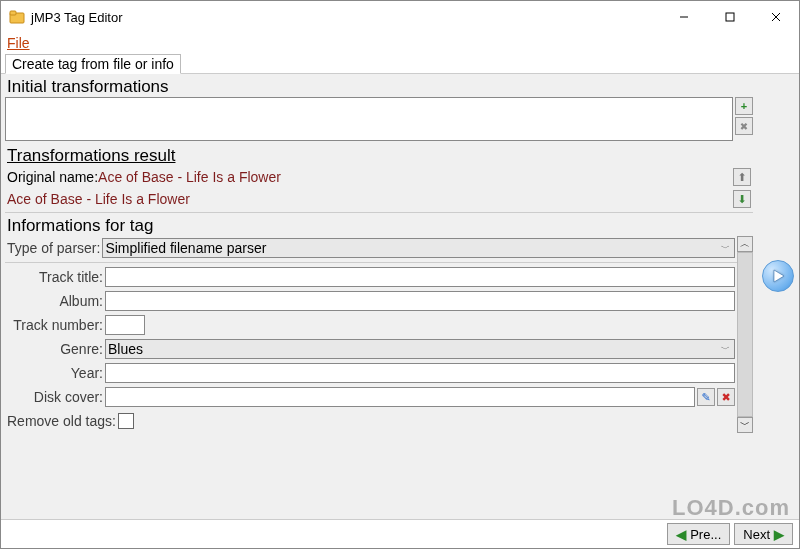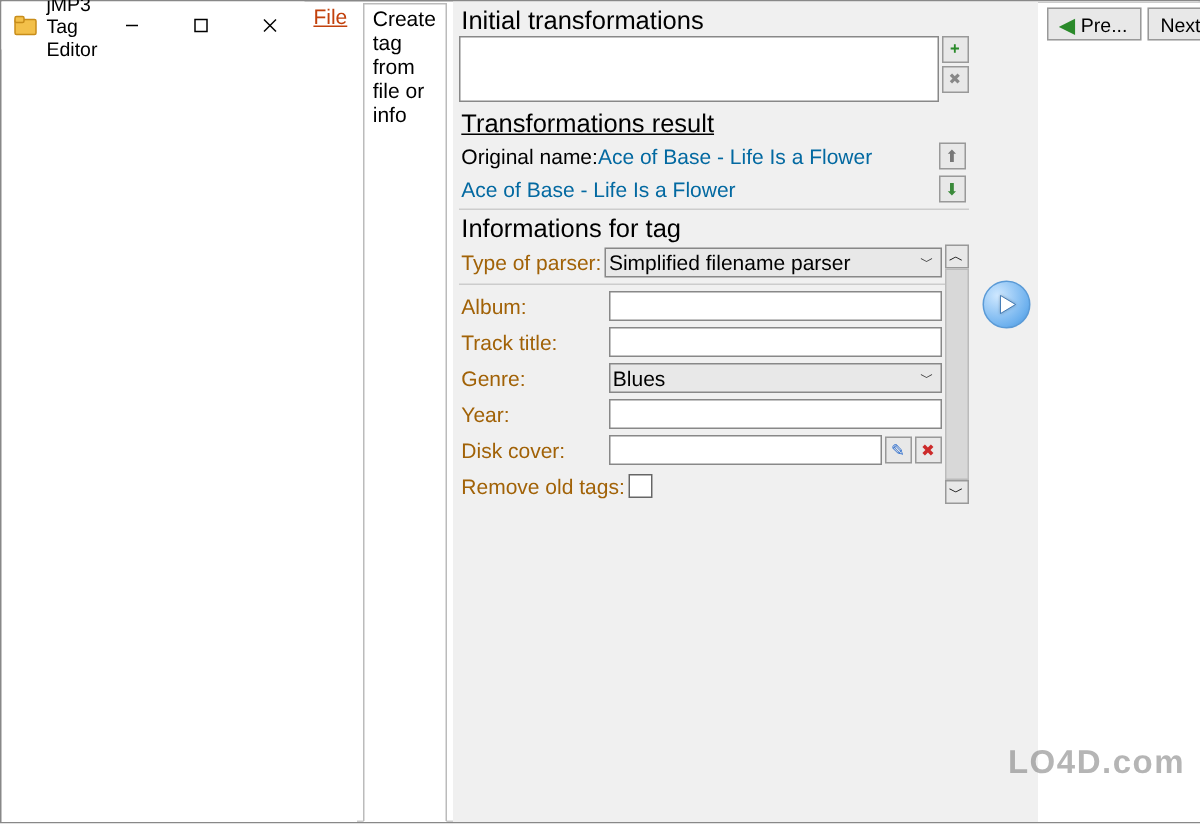--- a/index.html
+++ b/index.html
@@ -10,21 +10,21 @@
     background: #fff;
     overflow: hidden;
     width: 800px;
     height: 549px;
     position: relative;
   }
   .window {
     border: 1px solid #888;
     height: 549px;
     display: flex;
-    flex-direction: row;
+    flex-direction: column;
   }
   .titlebar {
     height: 32px;
     display: flex;
     align-items: center;
     padding: 0 0 0 8px;
     background: #fff;
   }
   .titlebar .app-icon {
     width: 16px; height: 16px; margin-right: 6px;
@@ -111,33 +111,34 @@
   .row {
     display: flex;
     align-items: center;
     padding: 0 2px;
     min-height: 22px;
   }
   .row .lbl {
     font-size: 14px; color: #000;
   }
   .row .val {
-    font-size: 14px; color: #0369a1;
+    font-size: 14px; color: #7f1d1d;
   }
   .field-row {
     display: flex;
     align-items: center;
     min-height: 24px;
     padding: 0 2px;
     gap: 2px;
   }
   .field-label {
     font-size: 14px;
-    color: #a16207;
+    color: #404040;
     white-space: nowrap;
+    text-align: right;
   }
   .field-input {
     flex: 1;
     border: 1px solid #888;
     background: #fff;
     height: 20px;
     font-size: 13px;
     padding: 0 2px;
   }
   .field-select {
@@ -295,26 +296,30 @@
             <div class="field-select">
               <span>Simplified filename parser</span>
               <span class="caret">﹀</span>
             </div>
           </div>
 
 
           <div class="divider-line"></div>
 
           <div class="field-row">
+            <span class="field-label label-col-1">Track title:</span>
+            <input class="field-input" style="">
+          </div>
+          <div class="field-row">
             <span class="field-label label-col-1">Album:</span>
             <input class="field-input" style="">
           </div>
           <div class="field-row">
-            <span class="field-label label-col-1">Track title:</span>
-            <input class="field-input" style="">
+            <span class="field-label label-col-1">Track number:</span>
+            <input class="field-input" style="max-width: 40px;">
           </div>
           <div class="field-row">
             <span class="field-label label-col-1">Genre:</span>
             <div class="field-select">
               <span>Blues</span>
               <span class="caret">﹀</span>
             </div>
           </div>
           <div class="field-row">
             <span class="field-label label-col-1">Year:</span>

